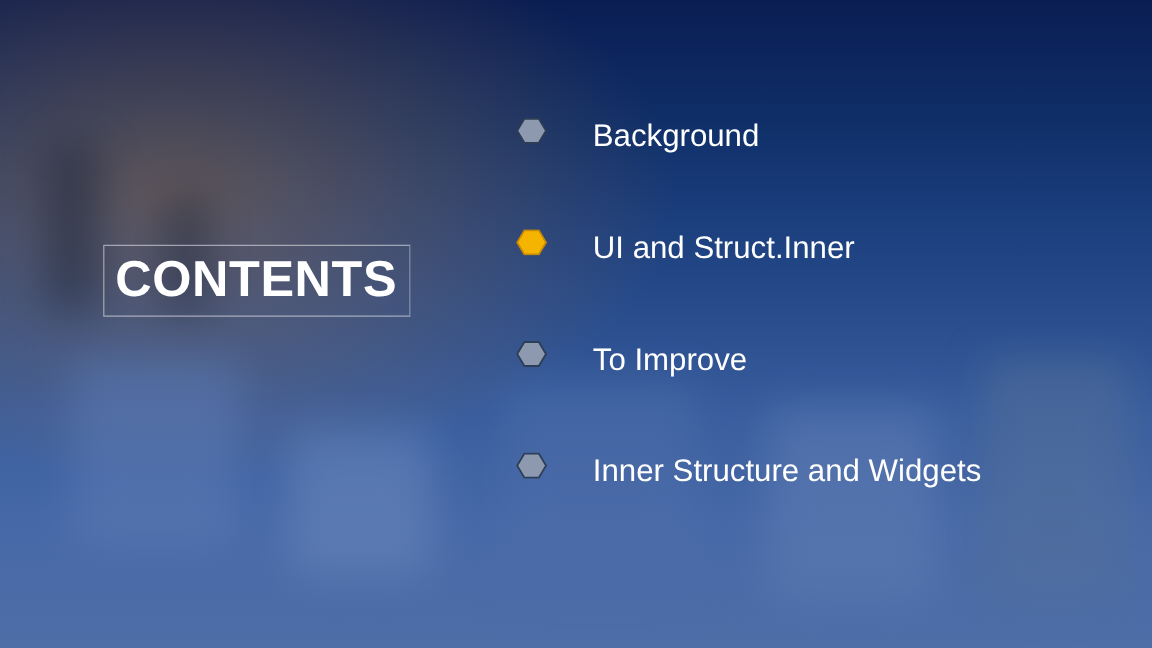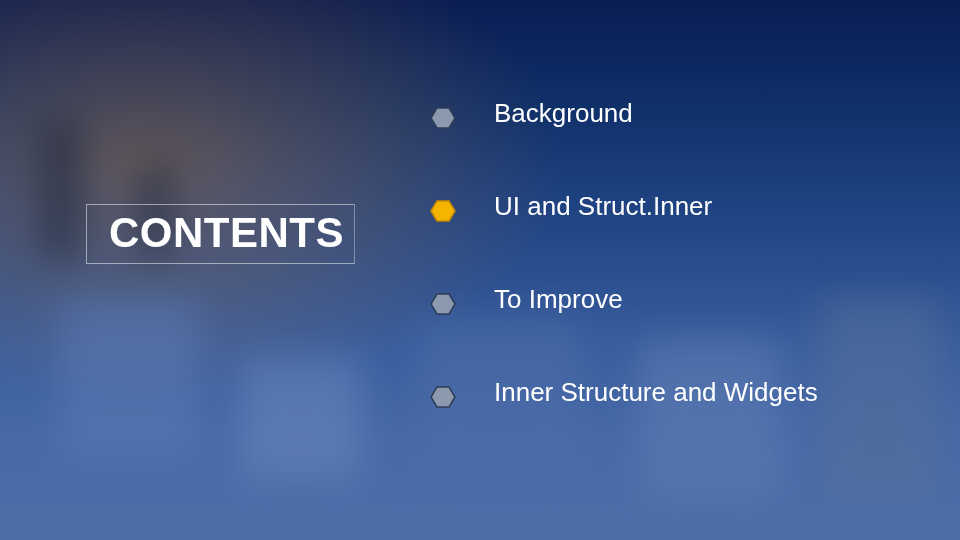--- a/index.html
+++ b/index.html
@@ -24,21 +24,21 @@
   .blob3 { left: 420px; top: 320px; width: 160px; height: 180px; background: #4d6da9; }
   .blob4 { left: 640px; top: 340px; width: 140px; height: 160px; background: #5f7db4; }
   .blob5 { left: 820px; top: 300px; width: 120px; height: 200px; background: #547099; }
   .blob6 { left:  40px; top: 120px; width:  40px; height: 140px; background: rgba(20,30,50,0.9); }
   .blob7 { left: 140px; top: 160px; width:  30px; height: 100px; background: rgba(20,30,50,0.9); }
 
   .title-box {
     position: absolute;
     left: 86px;
     top: 204px;
-    padding: 4px 10px 6px 23px;
+    padding: 4px 10px 6px 10px;
     border: 1px solid rgba(255,255,255,0.5);
     border-left: none;
     border-right: 1px solid rgba(255,255,255,0.35);
   }
   .title-box::before {
     content: "";
     position: absolute;
     left: 0; top: 0; bottom: 0;
     width: 1px;
     background: rgba(255,255,255,0.5);
@@ -53,21 +53,21 @@
   .items {
     position: absolute;
     left: 430px;
     top: 98px;
     display: flex;
     flex-direction: column;
     gap: 62px;
   }
   .item {
     display: flex;
-    align-items: flex-end;
+    align-items: flex-start;
     gap: 38px;
   }
   .item-label {
     font-size: 26px;
     font-weight: 400;
     color: #ffffff;
     white-space: nowrap;
   }
   .hex {
     width: 26px;

